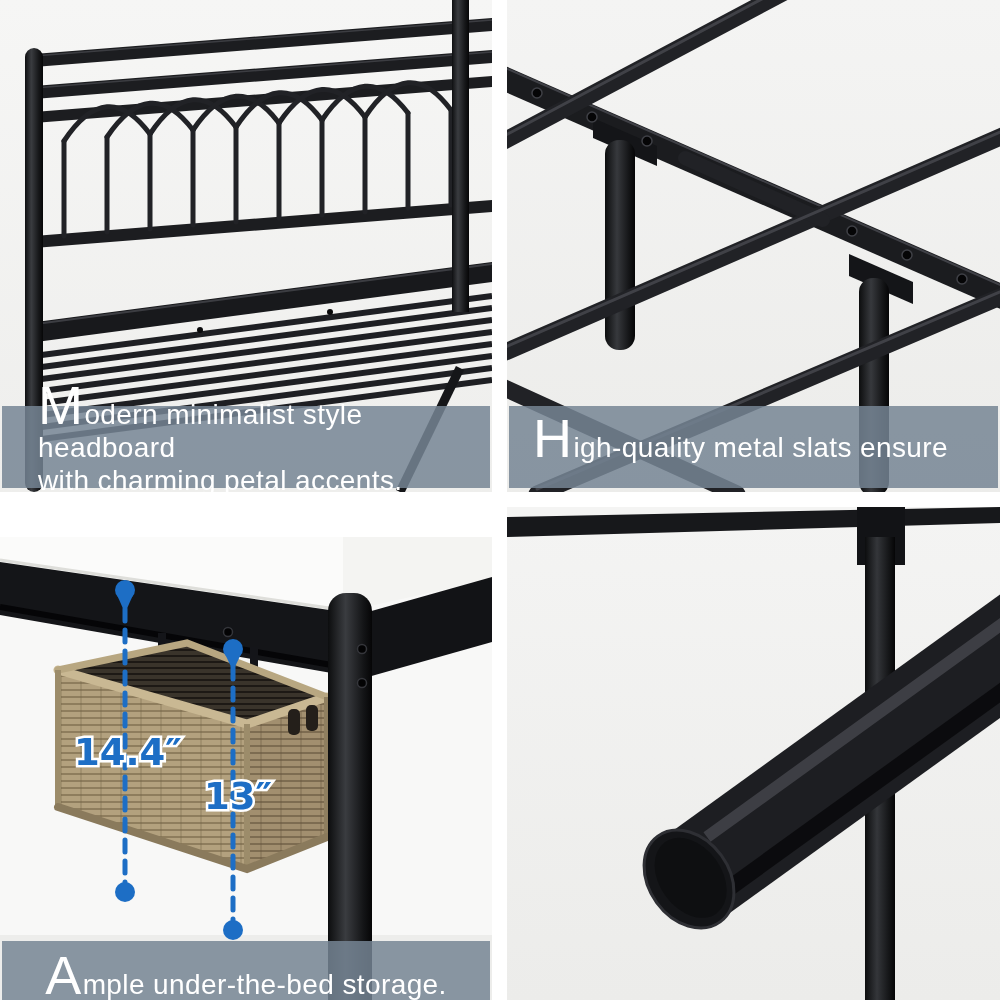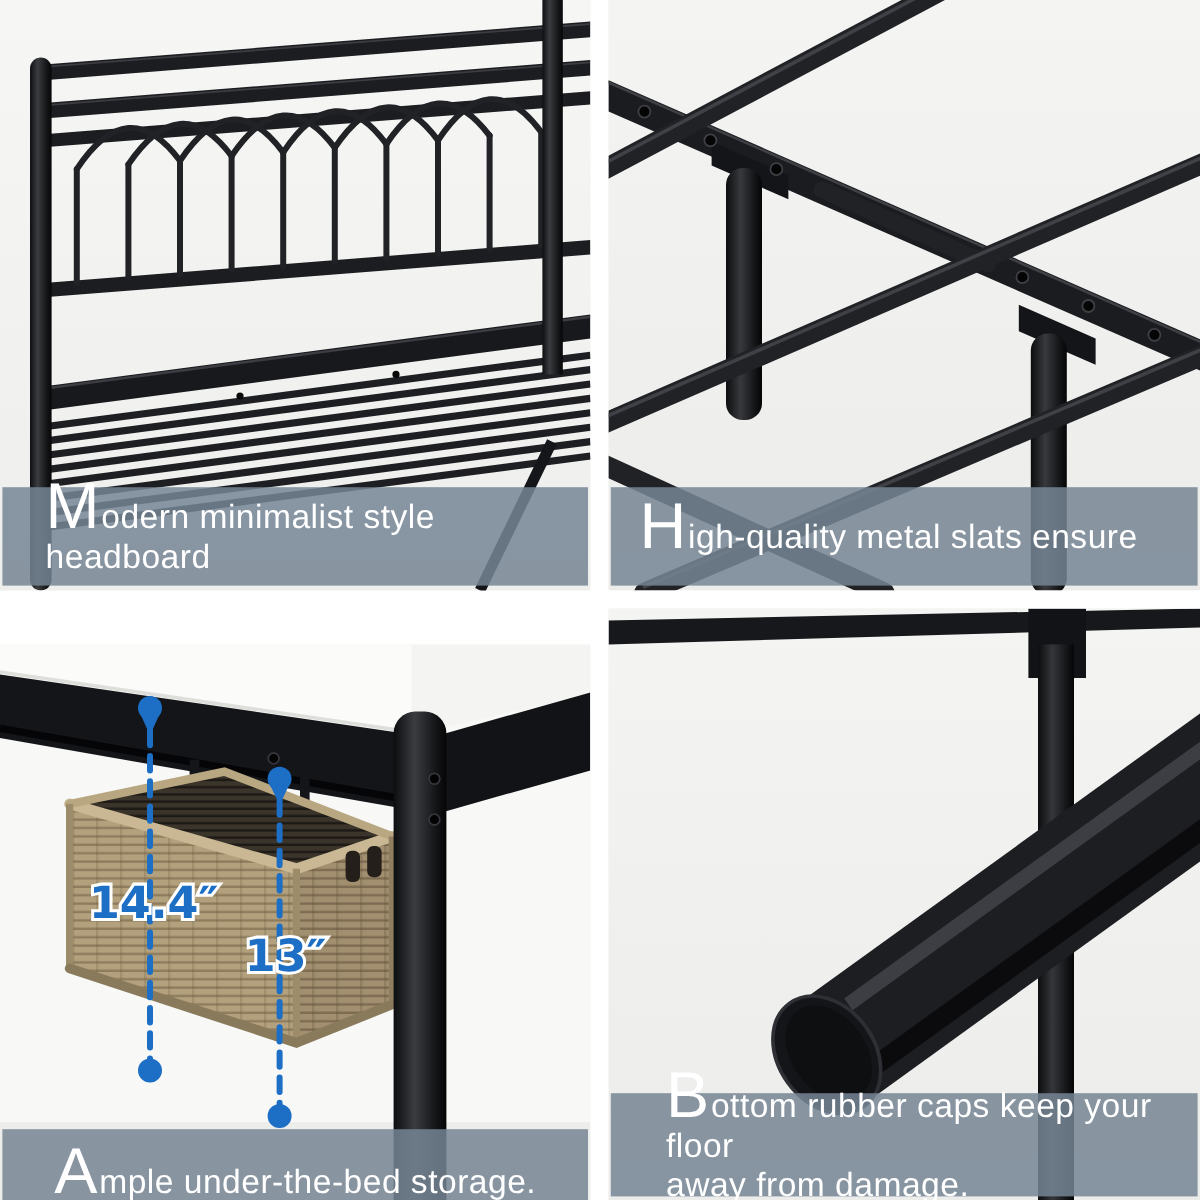--- a/index.html
+++ b/index.html
@@ -87,21 +87,21 @@
         </g>
         <line x1="400" y1="492" x2="460" y2="368" stroke="#151619" stroke-width="9"></line>
         <circle cx="200" cy="330" r="3" fill="#0a0a0b"></circle>
           <circle cx="330" cy="312" r="3" fill="#0a0a0b"></circle>
       </g>
 
       <rect x="25" y="48" width="18" height="444" rx="9" fill="url(#gPost1)"></rect>
       <rect x="452" y="0" width="17" height="312" fill="url(#gPost1)"></rect>
     </svg>
     <figcaption class="caption pad-tl">
-      <p><span class="dropcap">M</span><span>odern minimalist style headboard</span><br></p>
+      <p><span class="dropcap">M</span><span>odern minimalist style headboard</span><br><span>with charming petal accents.</span></p>
     </figcaption>
   </figure>
 
   <figure class="panel panel-tr">
     <svg viewBox="0 0 493 492" preserveAspectRatio="none">
       <defs>
         <linearGradient id="bg2" x1="0" y1="0" x2="0" y2="1">
           <stop offset="0" stop-color="#f4f4f3"></stop>
             <stop offset="1" stop-color="#ececea"></stop>
         </linearGradient>
@@ -264,18 +264,15 @@
       <g>
         <line x1="190" y1="368" x2="600" y2="72" stroke="#1d1e22" stroke-width="100" fill="none"></line>
         <line x1="200" y1="330" x2="610" y2="34" stroke="#46474d" stroke-width="12" opacity="0.8"></line>
         <line x1="185" y1="408" x2="595" y2="112" stroke="#0a0a0c" stroke-width="16" opacity="0.9"></line>
         <g transform="rotate(-36 182 372)">
           <ellipse cx="182" cy="372" rx="40" ry="53" fill="#141518" stroke="#2e2f34" stroke-width="3"></ellipse>
           <ellipse cx="184" cy="372" rx="31" ry="44" fill="#0e0f11"></ellipse>
         </g>
       </g>
     </svg>
-    <figcaption class="caption pad-br">
-      <p><span class="dropcap">B</span><span>ottom rubber caps keep your floor</span><br><span>away from damage.</span></p>
-    </figcaption>
   </figure>
 
 </div>
 
 </body></html>

